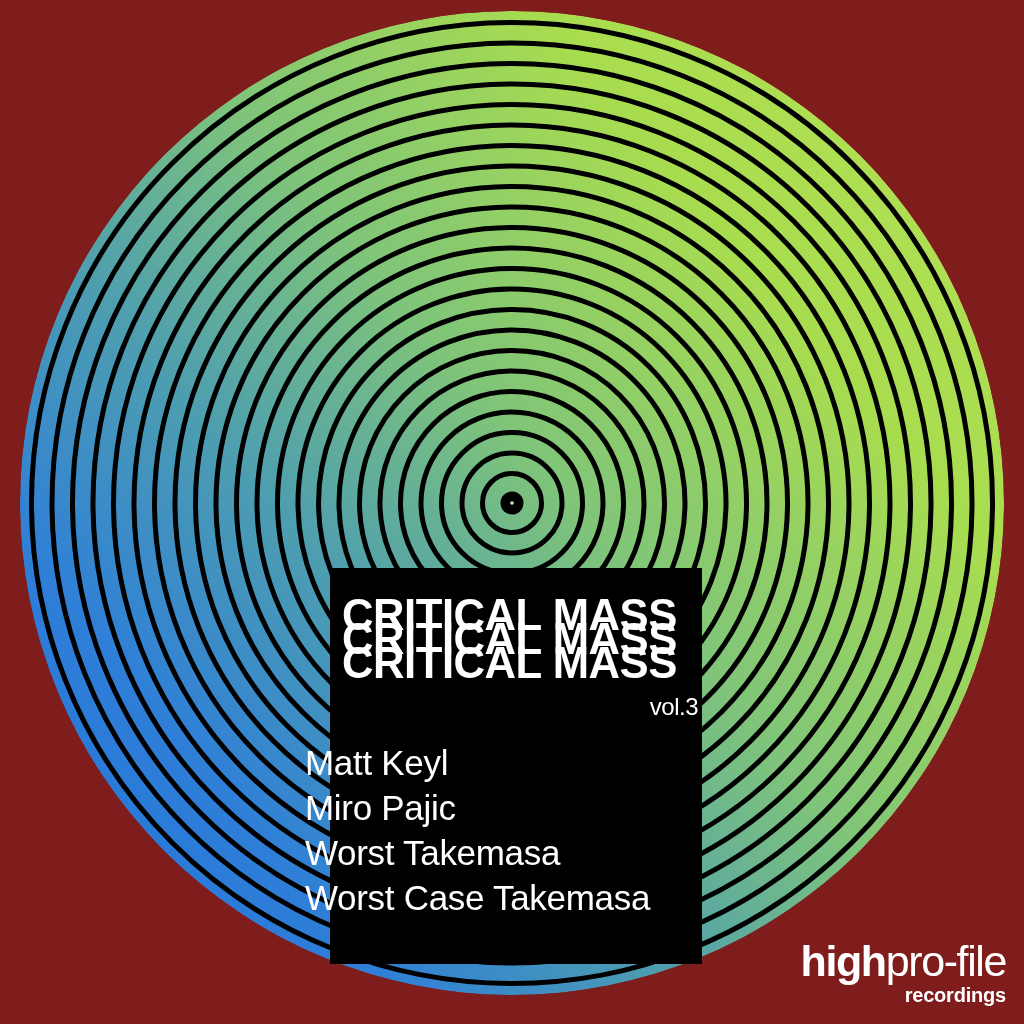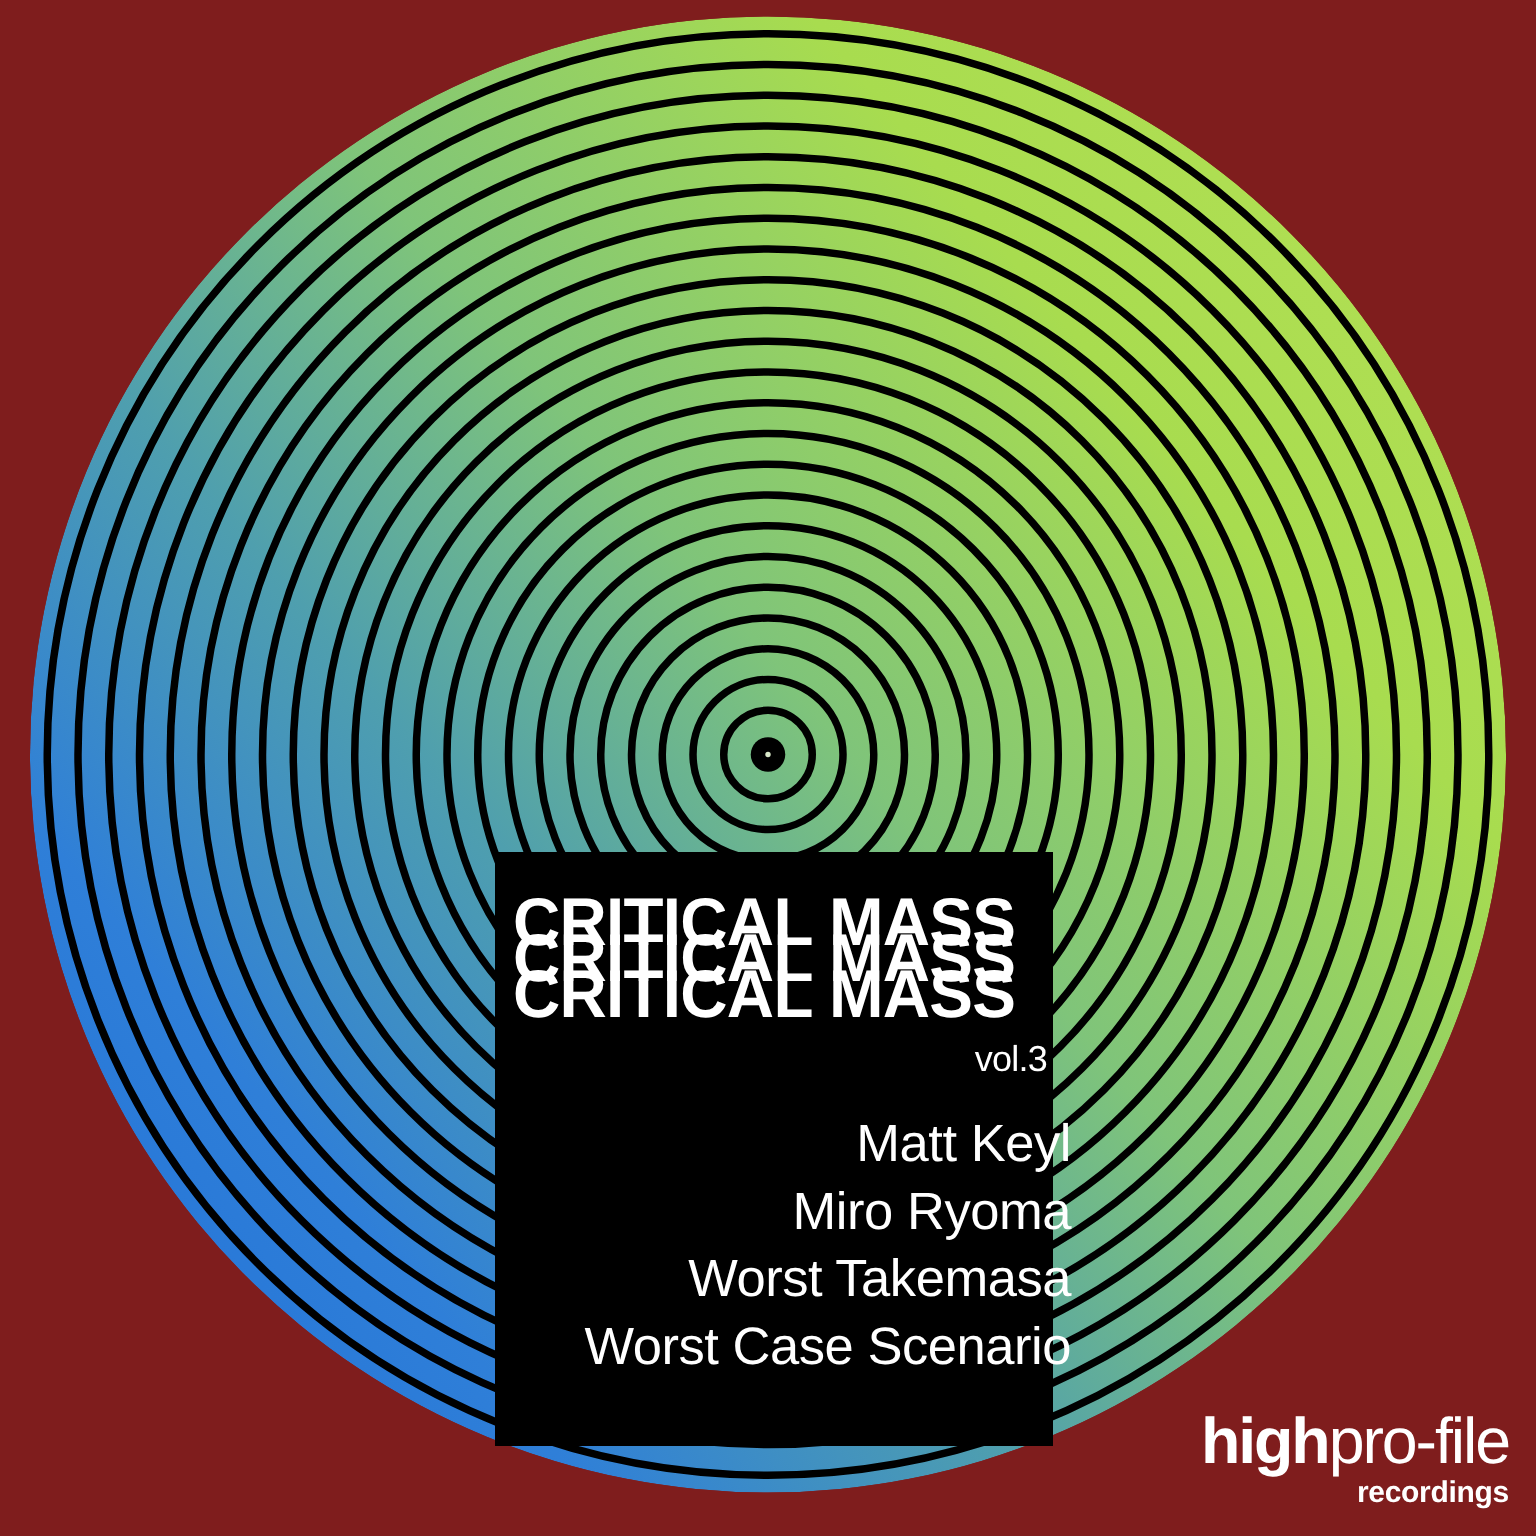--- a/index.html
+++ b/index.html
@@ -89,24 +89,24 @@
     font-size: 24px;
     line-height: 34px;
     font-weight: normal;
     letter-spacing: -0.5px;
     z-index: 7;
   }
 
   
   #artist-list {
     position: absolute;
-    left: 318px;
+    left: 305px;
     top: 740px;
     width: 396px;
-    text-align: right;
+    text-align: left;
     z-index: 7;
   }
   .artist-name {
     color: #ffffff;
     font-size: 35px;
     line-height: 45px;
     font-weight: normal;
     letter-spacing: -0.3px;
     white-space: nowrap;
   }
@@ -198,23 +198,23 @@
   <div id="title-block">
     <div class="title-layer l1">CRITICAL MASS</div>
     <div class="title-layer l2">CRITICAL MASS</div>
     <div class="title-layer l3">CRITICAL MASS</div>
   </div>
 
   <div id="vol-label">vol.3</div>
 
   <div id="artist-list">
     <div class="artist-name">Matt Keyl</div>
-    <div class="artist-name">Miro Ryoma</div>
+    <div class="artist-name">Miro Pajic</div>
     <div class="artist-name">Worst Takemasa</div>
-    <div class="artist-name">Worst Case Scenario</div>
+    <div class="artist-name">Worst Case Takemasa</div>
   </div>
 
   <div id="label-logo">
     <div id="logo-main">
       <span id="logo-high">high</span><span id="logo-profile">pro-file</span>
     </div>
     <div id="logo-sub">recordings</div>
   </div>
 
 </div>

